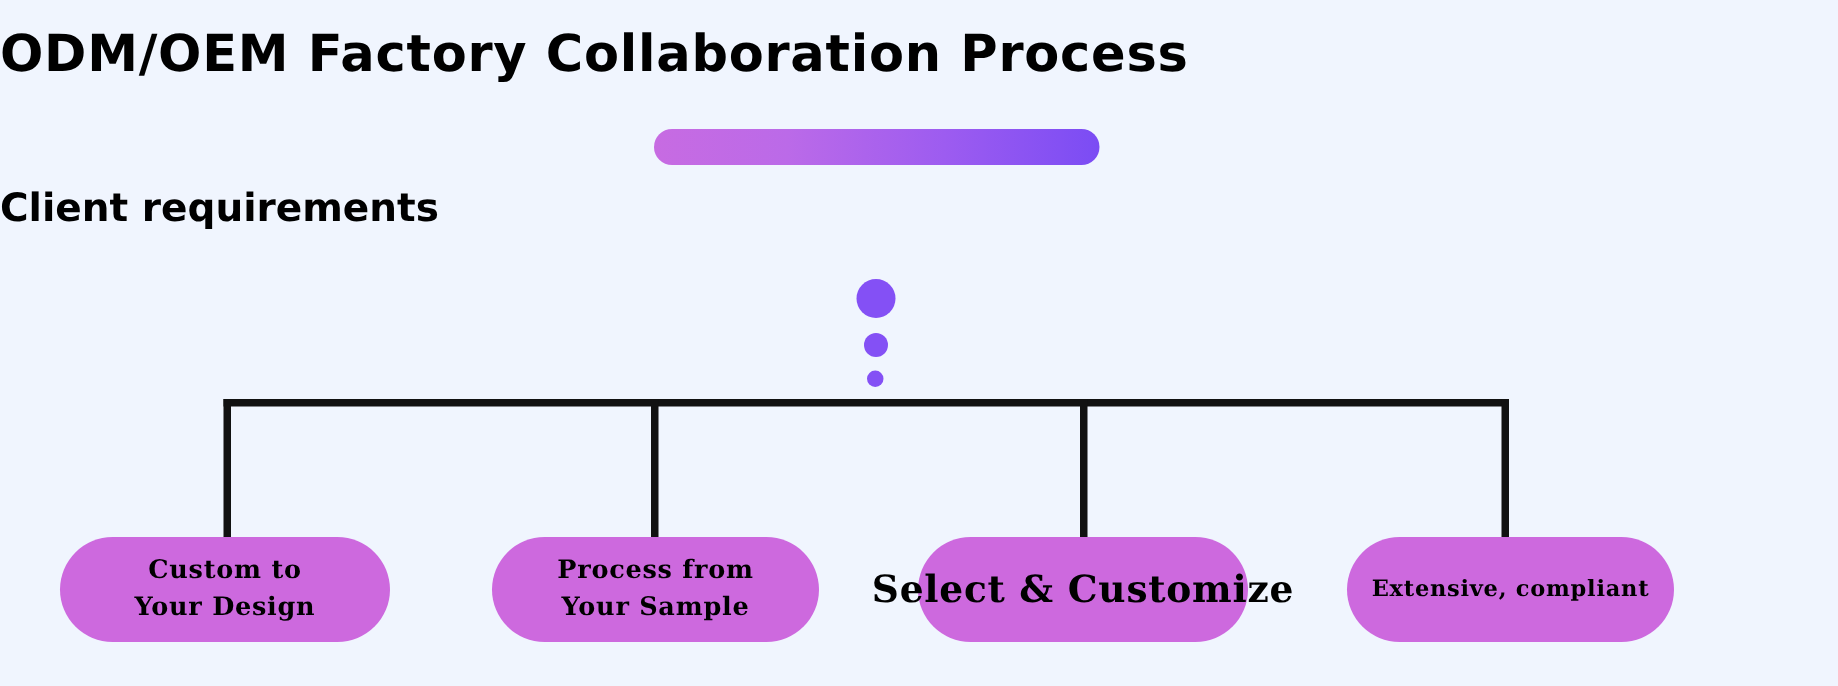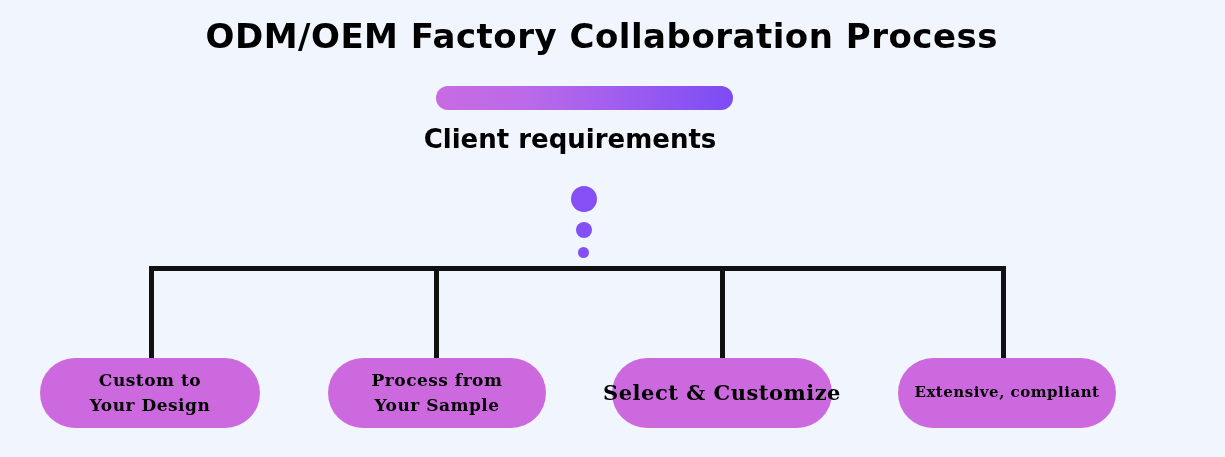--- a/index.html
+++ b/index.html
@@ -21,21 +21,21 @@
     width: 1225px;
     height: 457px;
   }
 
   
   .diagram-title {
     position: absolute;
     left: 0;
     top: 16px;
     width: 998px;
-    text-align: right;
+    text-align: left;
     font-family: "DejaVu Sans", sans-serif;
     font-size: 34px;
     font-weight: bold;
     letter-spacing: 0.5px;
     color: #000000;
     white-space: nowrap;
   }
 
   
   .gradient-bar {
@@ -47,21 +47,21 @@
     border-radius: 12px;
     background: linear-gradient(90deg, #c76be2 0%, #bb6ae8 30%, #9d5cf0 65%, #7b4cf4 100%);
   }
 
   
   .root-label {
     position: absolute;
     left: 0;
     top: 124px;
     width: 1140px;
-    text-align: center;
+    text-align: left;
     font-family: "DejaVu Sans", sans-serif;
     font-size: 26px;
     font-weight: bold;
     color: #000000;
     white-space: nowrap;
   }
 
   
   .dots-group {
     position: absolute;
@@ -118,21 +118,21 @@
     padding: 0 10px;
   }
   .node-pill .node-line {
     display: block;
     white-space: nowrap;
     line-height: 1.45;
     letter-spacing: 0.5px;
   }
   .node-1 { left: 40px;  width: 220px; font-size: 17px; }
   .node-2 { left: 328px; width: 218px; font-size: 17px; }
-  .node-3 { left: 612px; width: 220px; font-size: 21px; }
+  .node-3 { left: 612px; width: 220px; font-size: 25px; }
   .node-4 { left: 898px; width: 218px; font-size: 15px; text-align: right; }
 </style>
 </head>
 <body>
 
 <div id="diagram-root">
 
   <div class="diagram-title">ODM/OEM Factory Collaboration Process</div>
 
   <div class="gradient-bar"></div>

